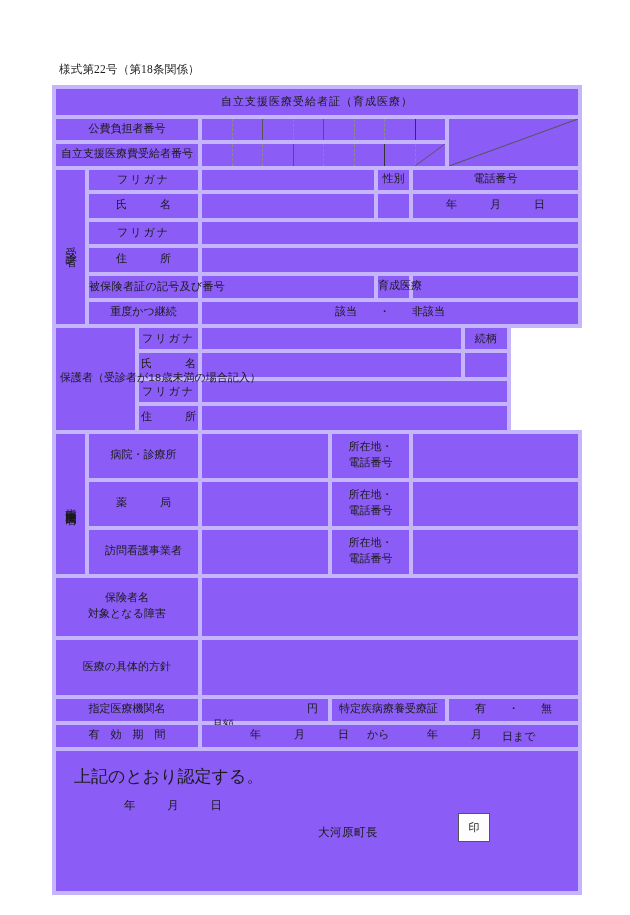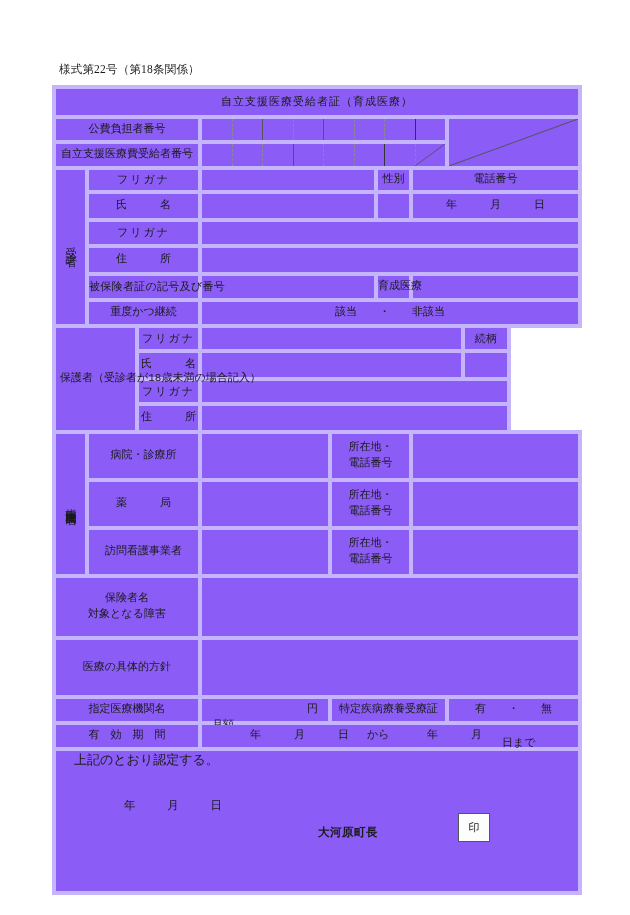--- a/index.html
+++ b/index.html
@@ -114,36 +114,35 @@
 
   
   .cert-cell {
     height: 140px;
     vertical-align: top;
     position: relative;
     text-align: left;
   }
   .cert-text {
     position: absolute;
-    left: 18px; top: 0;
-    font-size: 13px;
+    left: 18px; top: 14px;
+    font-size: 17px;
   }
   .cert-date {
     position: absolute;
     left: 68px; top: 46px;
     font-size: 11.5px;
     letter-spacing: 0;
   }
   .cert-date span { display:inline-block; }
   .cert-mayor {
     position: absolute;
     left: 262px; top: 73px;
     font-size: 11.5px;
     letter-spacing: 0.5px;
-    font-weight: bold;
   }
   .seal-box {
     position: absolute;
     left: 402px; top: 62px;
     width: 30px; height: 27px;
     border: 1px solid #555;
     display: flex;
     align-items: center;
     justify-content: center;
     font-size: 11px;
@@ -335,21 +334,21 @@
       <td colspan="3" class="lbl">特定疾病療養受療証</td>
       <td colspan="3" class="lbl">有　　・　　無</td>
     </tr>
 
     <tr>
       <td class="lbl" colspan="3" style="height:22px">有　効　期　間</td>
       <td colspan="9" class="lbl" style="position:relative">
         <span style="position:absolute;left:48px;top:3px">年　　　月　　　日</span>
         <span style="position:absolute;left:165px;top:3px">から</span>
         <span style="position:absolute;left:225px;top:3px">年　　　月</span>
-        <span style="position:absolute;left:300px;top:11px">日まで</span>
+        <span style="position:absolute;left:300px;top:5px">日まで</span>
       </td>
     </tr>
 
     <tr>
       <td class="cert-cell" colspan="12">
         <div class="cert-text">上記のとおり認定する。</div>
         <div class="cert-date">
           <span>年</span>
           <span class="gap-wide"></span>
           <span>月</span>

